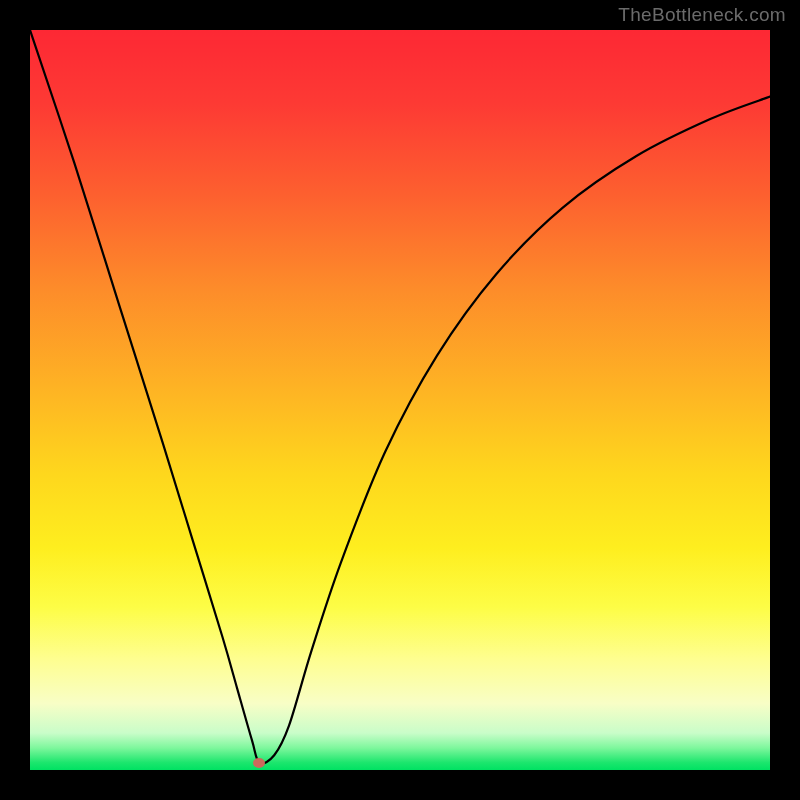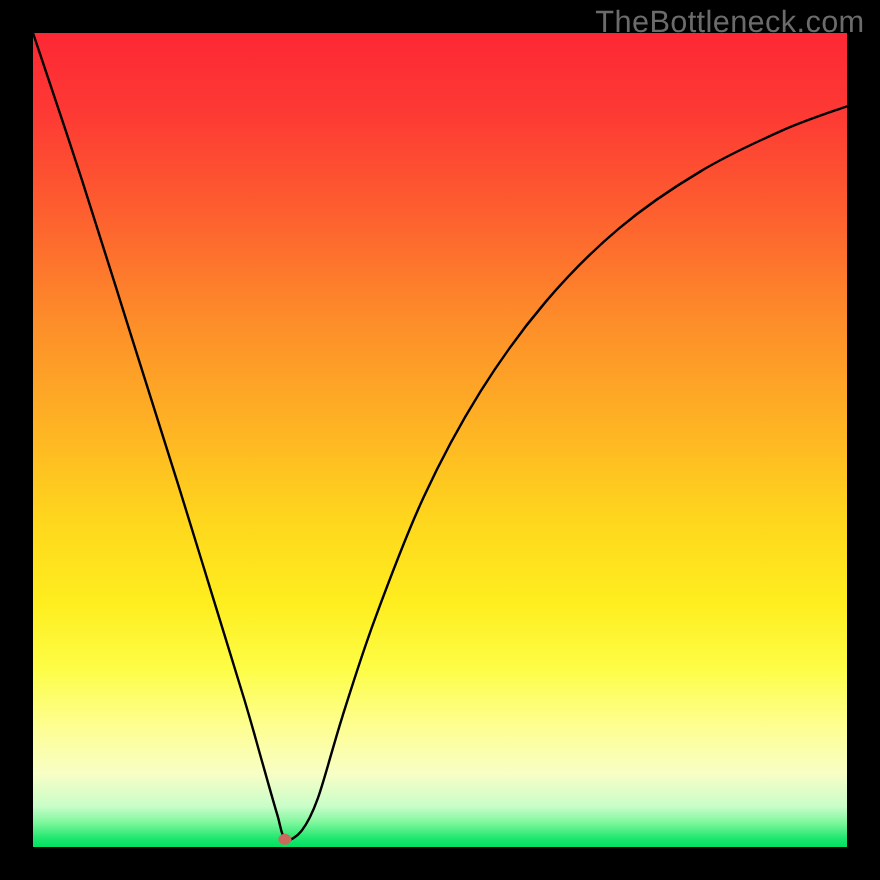--- a/index.html
+++ b/index.html
@@ -15,21 +15,21 @@
     position: relative;
     width: 800px;
     height: 800px;
     background: #000;
   }
   .watermark {
     position: absolute;
     top: 4px;
     right: 14px;
     color: #6b6b6b;
-    font-size: 28px;
+    font-size: 19px;
     letter-spacing: 0.3px;
     z-index: 3;
     pointer-events: none;
   }
   .plot {
     position: absolute;
     left: 30px;
     top: 30px;
     width: 740px;
     height: 740px;

